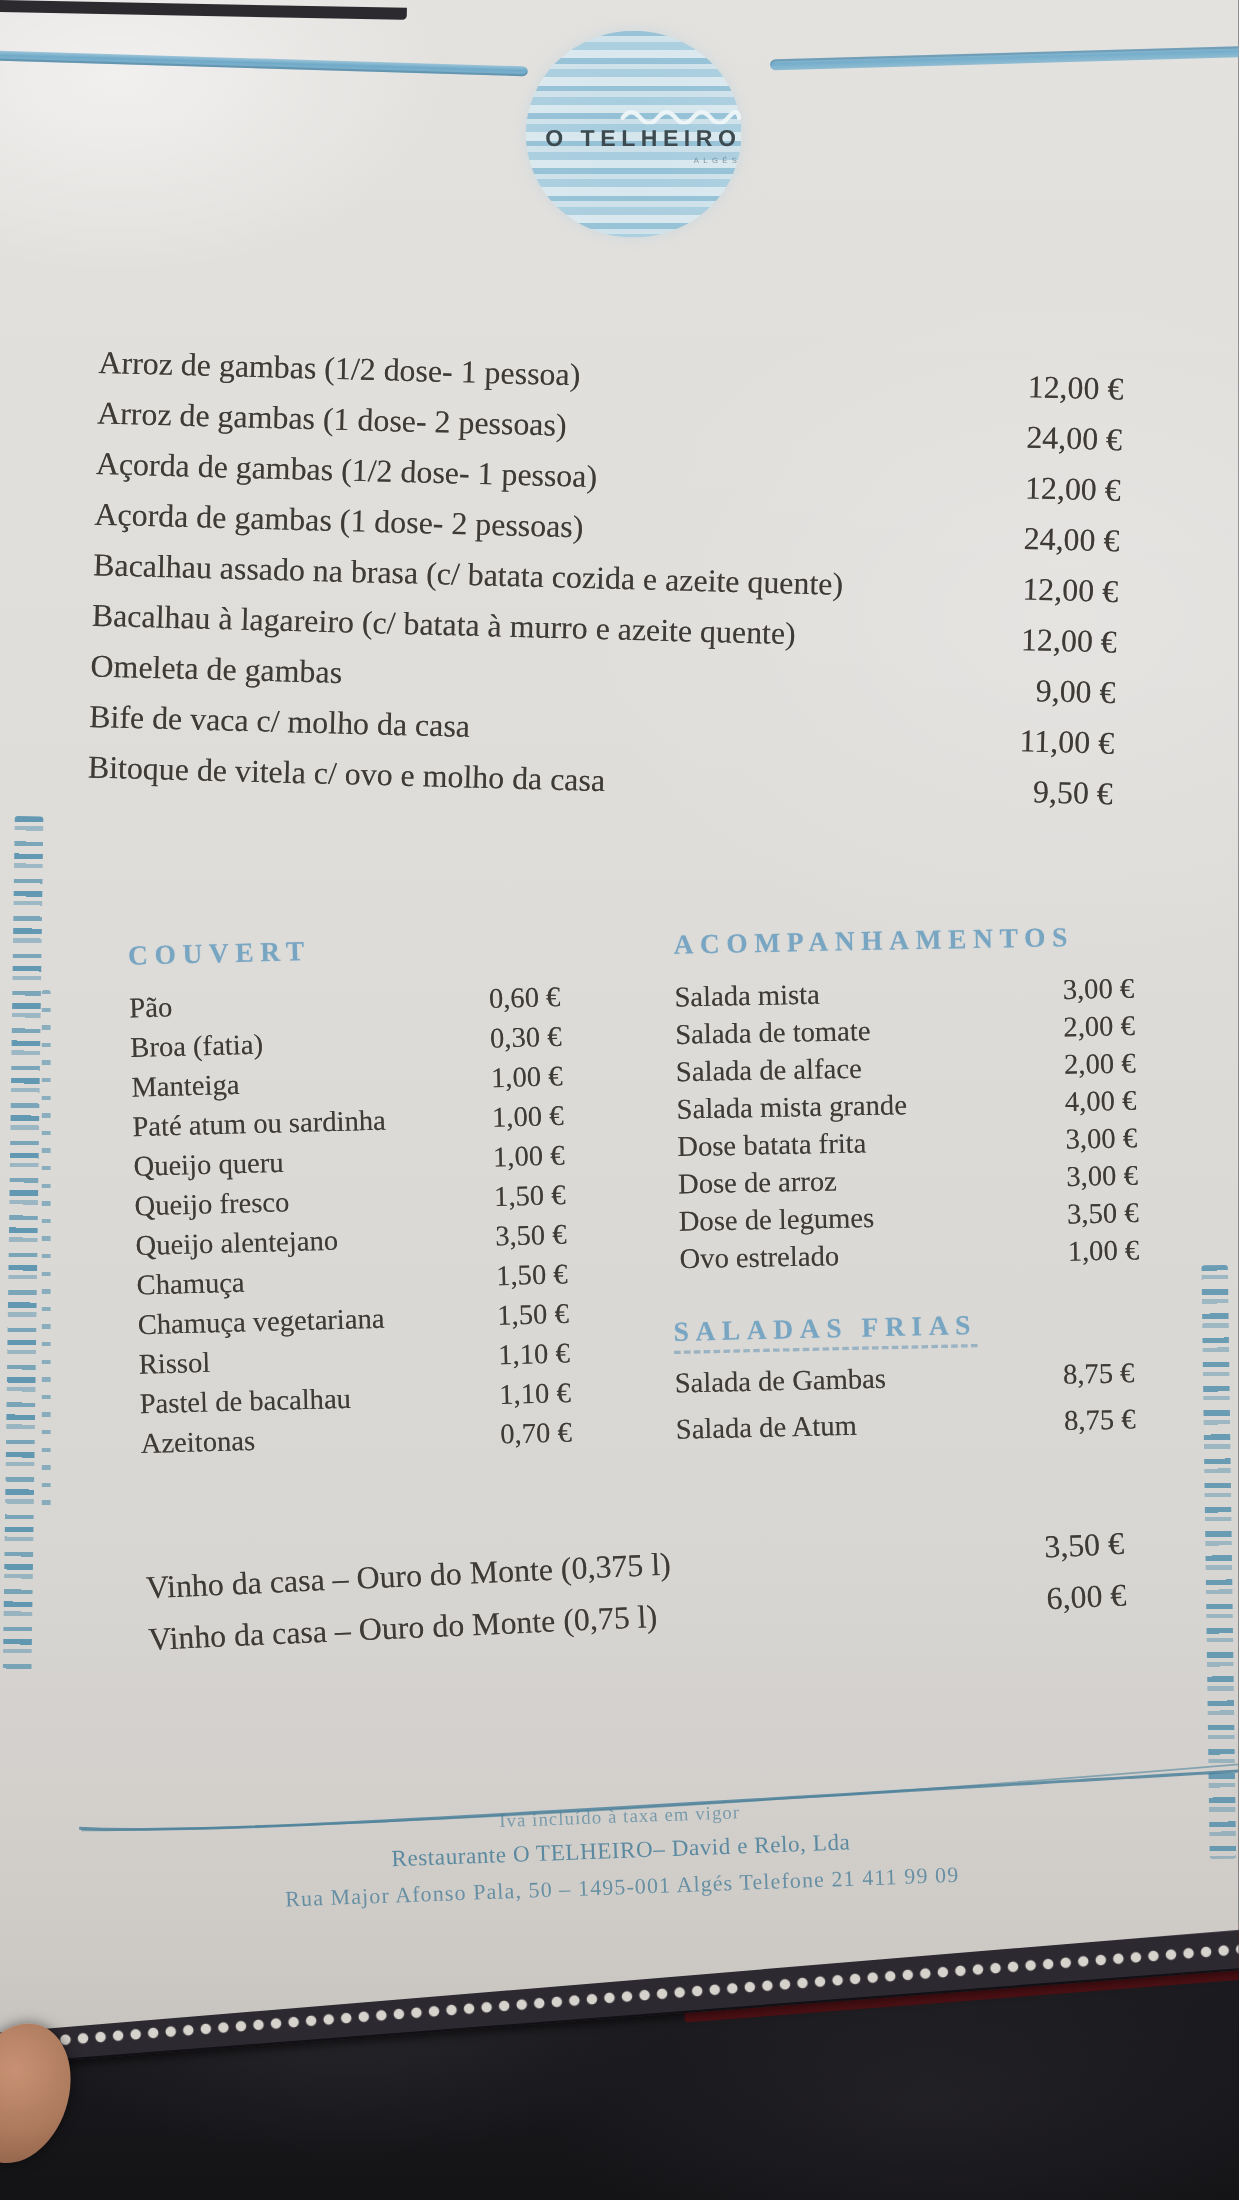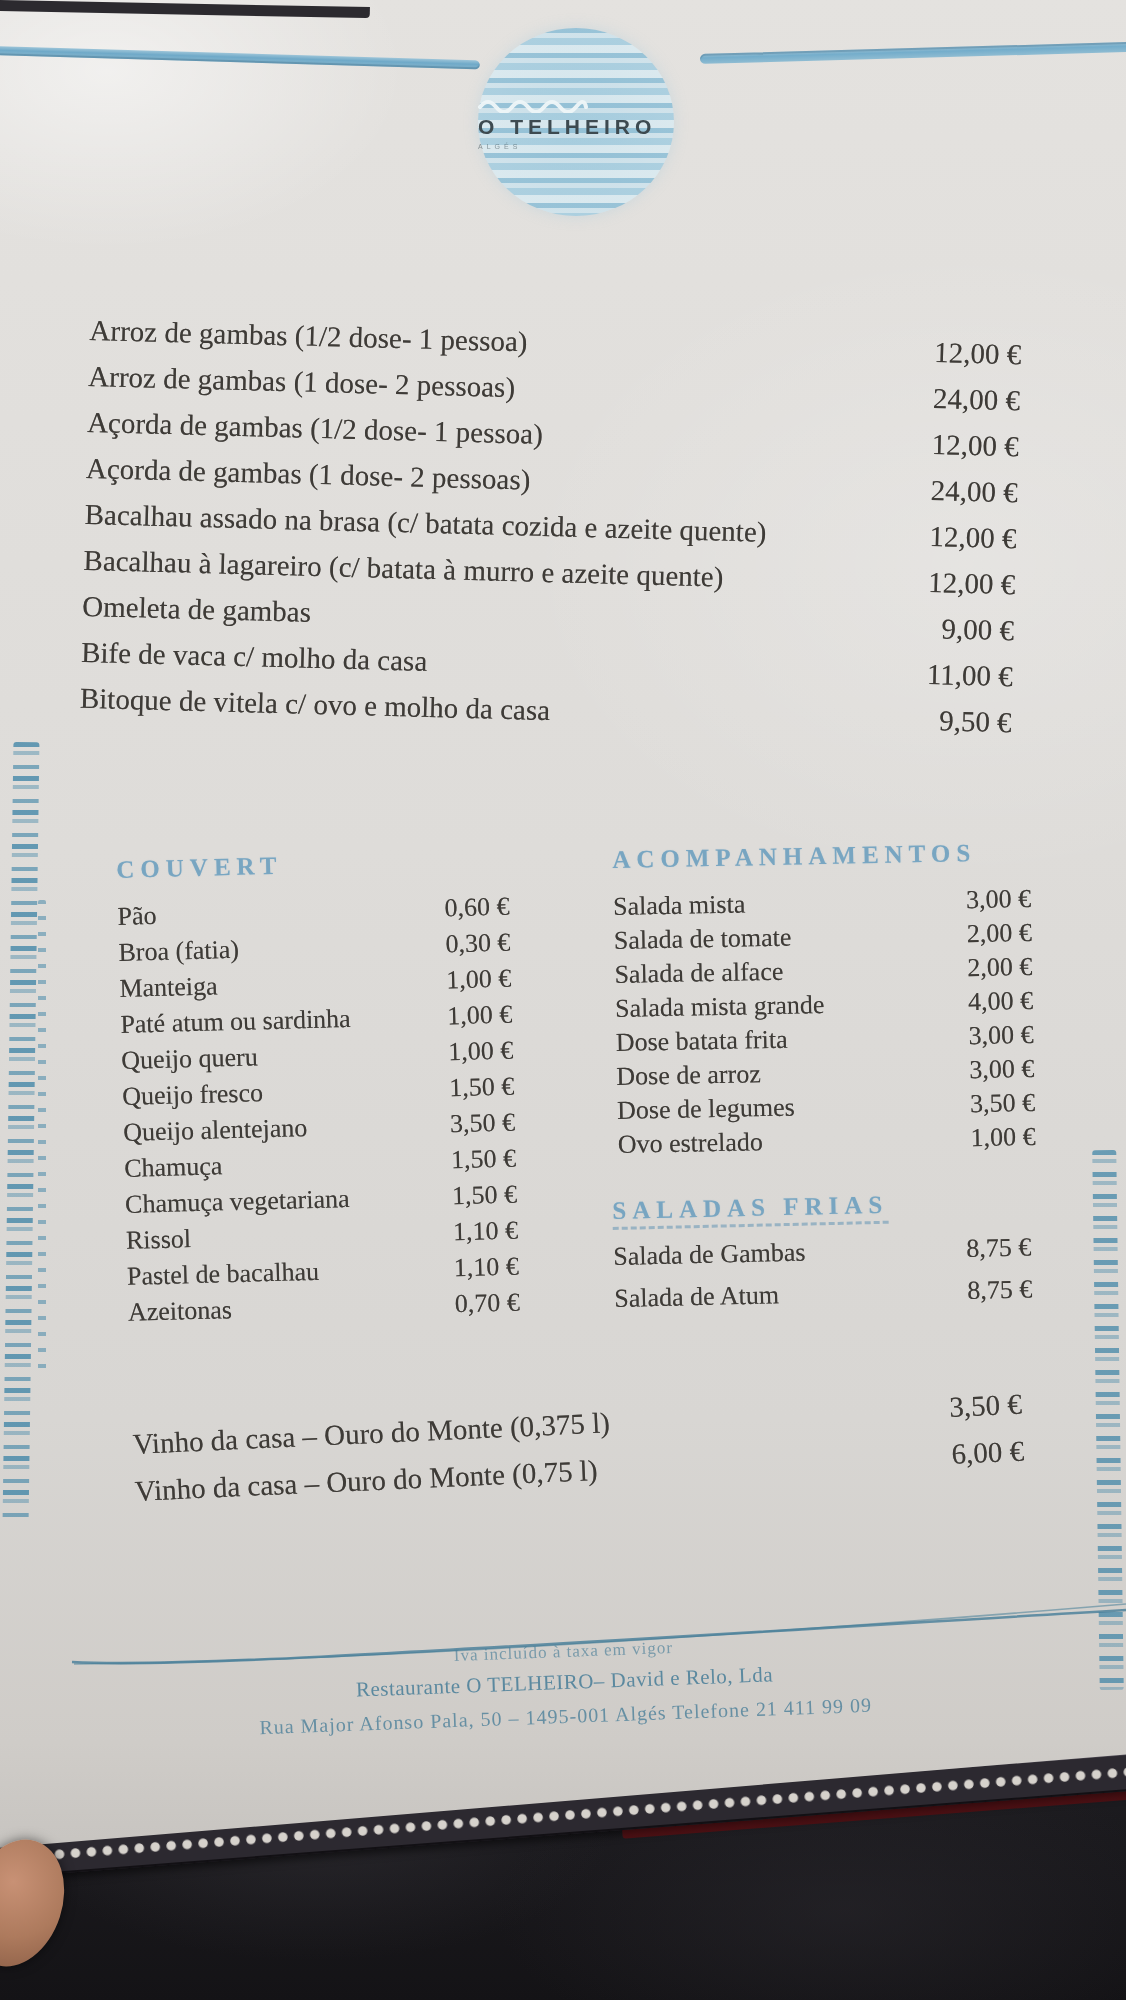--- a/index.html
+++ b/index.html
@@ -64,21 +64,21 @@
   
   .logo{
     position:absolute;left:478px;top:28px;width:196px;height:188px;border-radius:50%;
     background:
       repeating-linear-gradient(180deg,
         rgba(120,176,203,.60) 0px, rgba(120,176,203,.60) 5px,
         rgba(215,229,235,.50) 5px, rgba(215,229,235,.50) 10px,
         rgba(148,194,215,.55) 10px, rgba(148,194,215,.55) 17px,
         rgba(232,240,242,.55) 17px, rgba(232,240,242,.55) 25px),
       radial-gradient(circle at 50% 50%, #bcd9e6 0%, #cfe3ec 100%);
-    display:flex;flex-direction:column;align-items:flex-start;justify-content:center;
+    display:flex;flex-direction:column;align-items:flex-end;justify-content:center;
     box-shadow:0 0 14px rgba(160,200,220,.35);
   }
   .logo .wave{margin-bottom:2px;}
   .logo-name{
     font-family:"Liberation Sans", sans-serif;font-weight:bold;
     font-size:21px;letter-spacing:5px;color:#3d4a50;white-space:nowrap;
   }
   .logo-tagline{
     font-family:"Liberation Sans", sans-serif;font-size:7px;letter-spacing:4px;
     color:rgba(62,78,84,.55);margin-top:4px;

